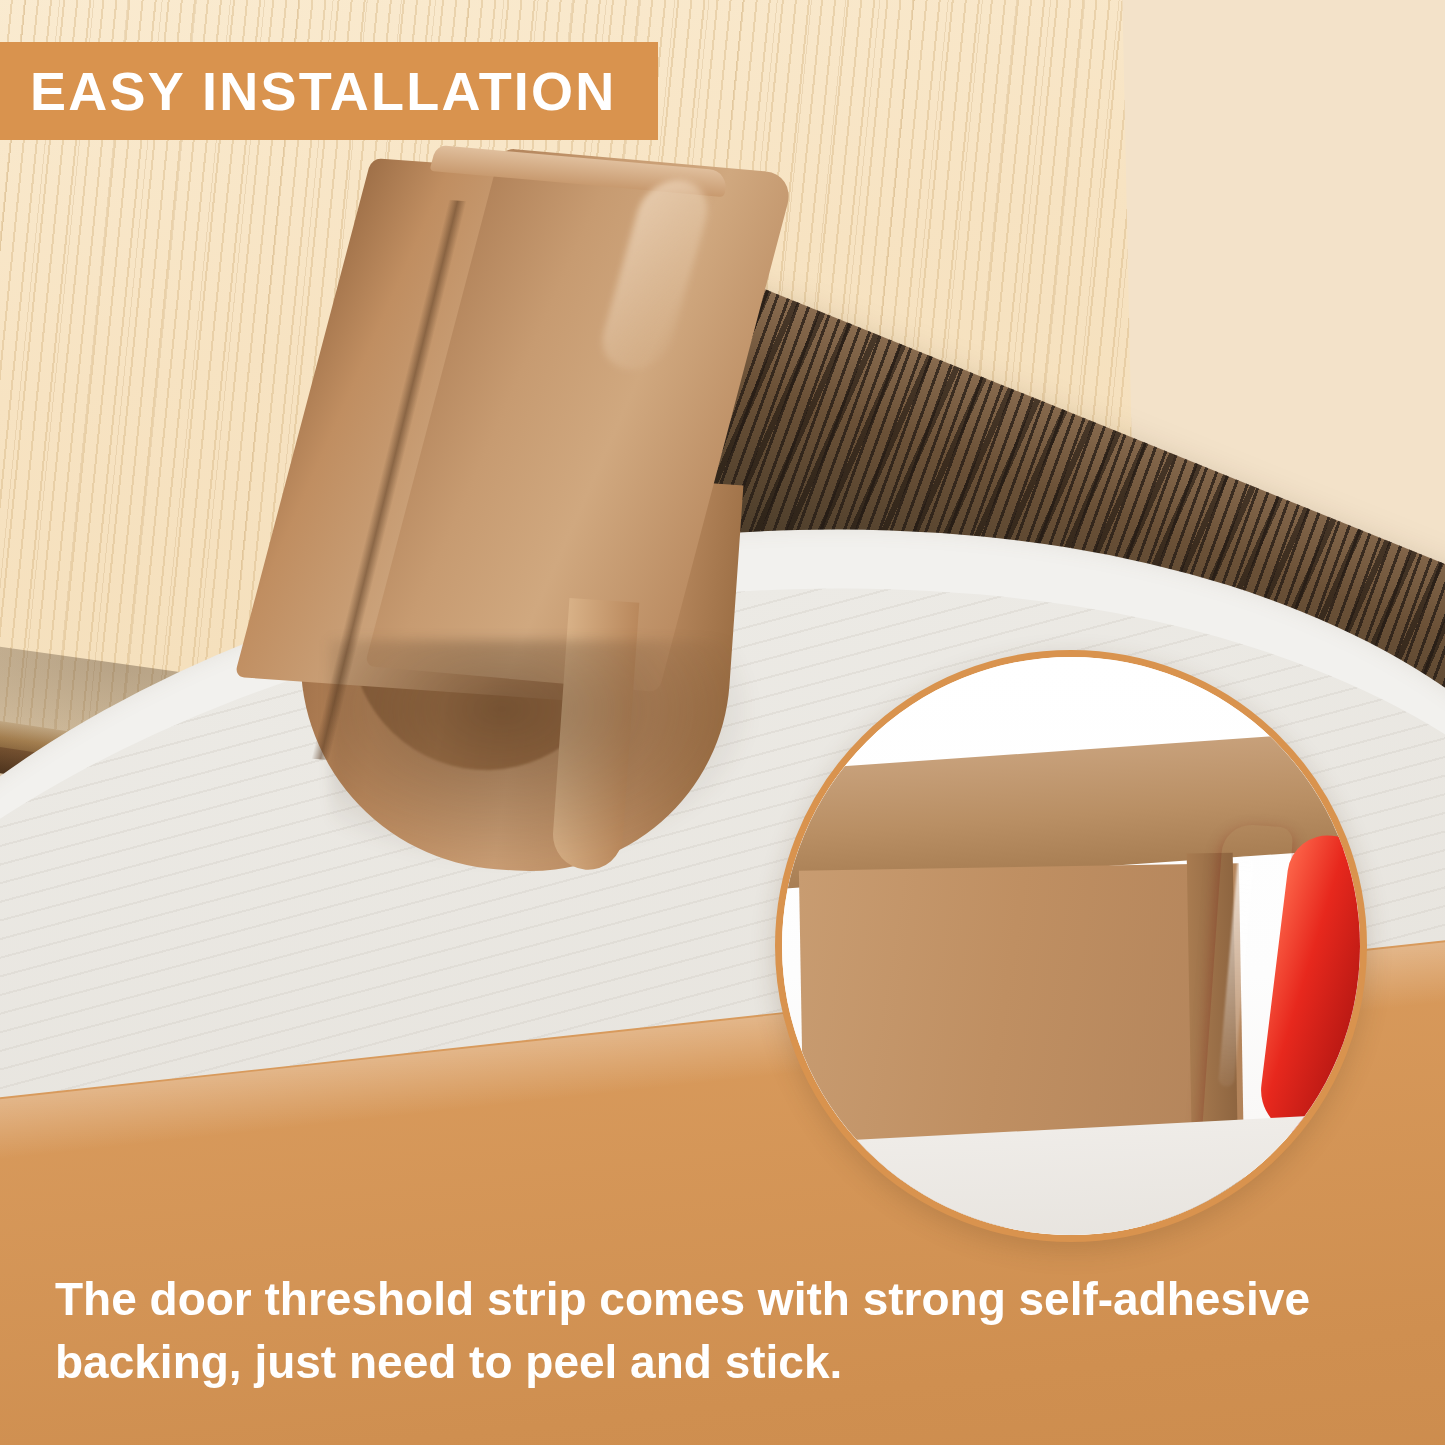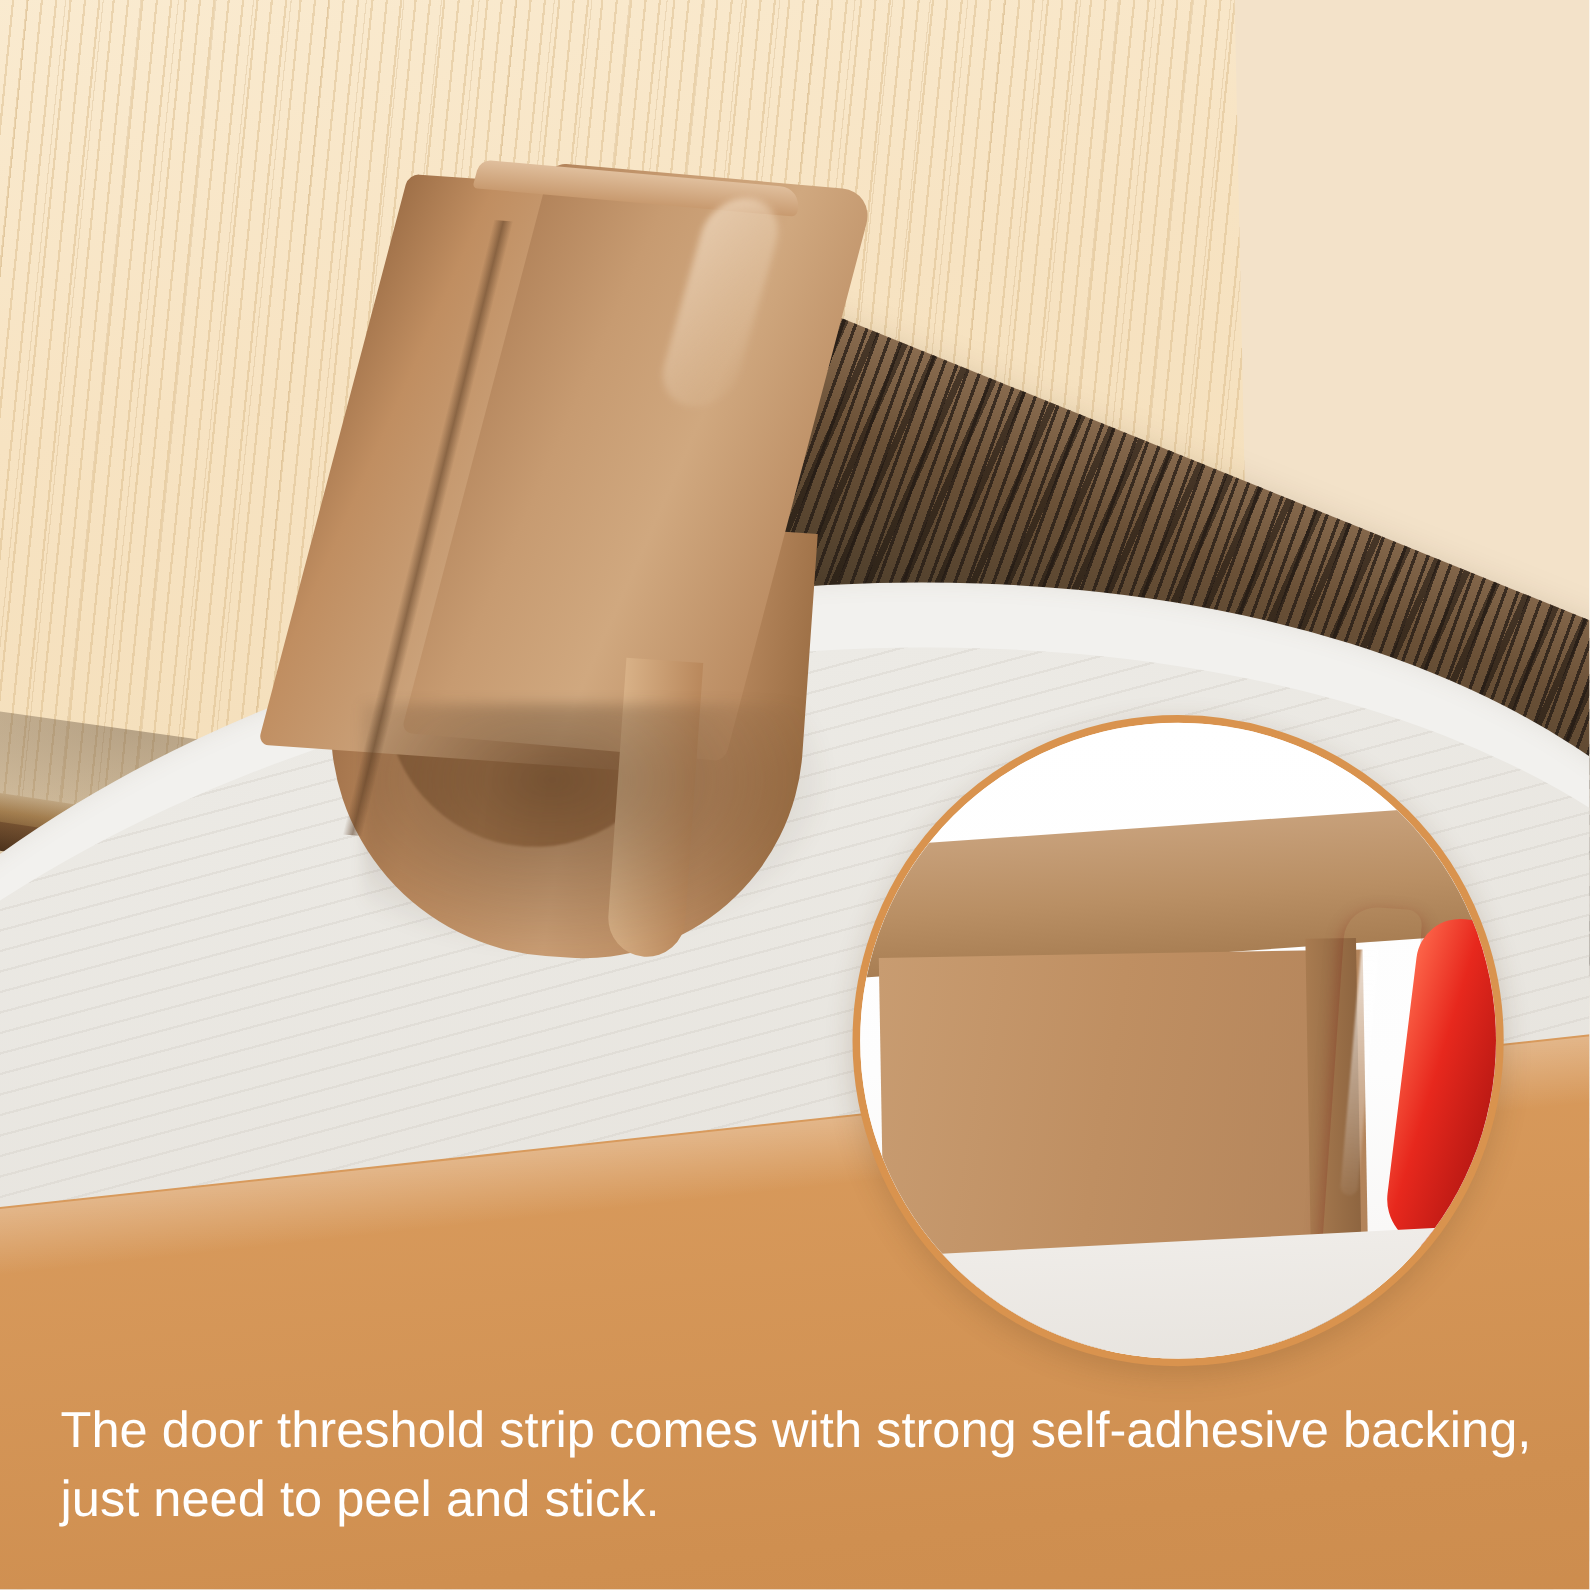--- a/index.html
+++ b/index.html
@@ -374,21 +374,21 @@
 
   
   .caption {
     position: absolute;
     left: 55px;
     top: 1268px;
     width: 1345px;
     color: #ffffff;
     font-size: 46px;
     line-height: 1.38;
-    font-weight: normal;
+    font-weight: bold;
   }
 </style>
 </head>
 <body>
 
 <div id="poster">
 
   <div class="photo">
 
     <div class="plank-light"></div>
@@ -423,16 +423,19 @@
     <div class="inset-bg"></div>
     <div class="inset-strip-top"></div>
     <div class="inset-strip-body"></div>
     <div class="inset-strip-edge"></div>
     <div class="inset-red-a"></div>
     <div class="inset-red-b"></div>
     <div class="inset-red-hi"></div>
     <div class="inset-floor"></div>
   </div>
 
+  <div class="title-badge">
+    <span>EASY INSTALLATION</span>
+  </div>
 
   <div class="caption">The door threshold strip comes with strong self-adhesive backing, just need to peel and stick.</div>
 
 </div>
 
 </body></html>

